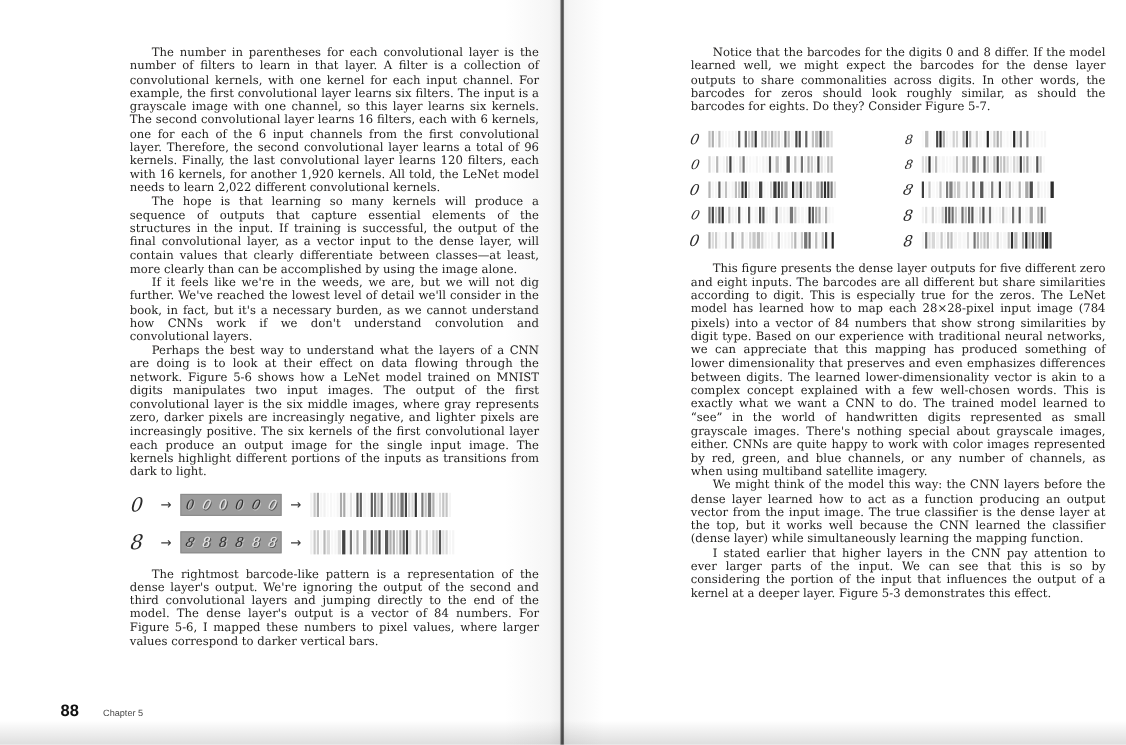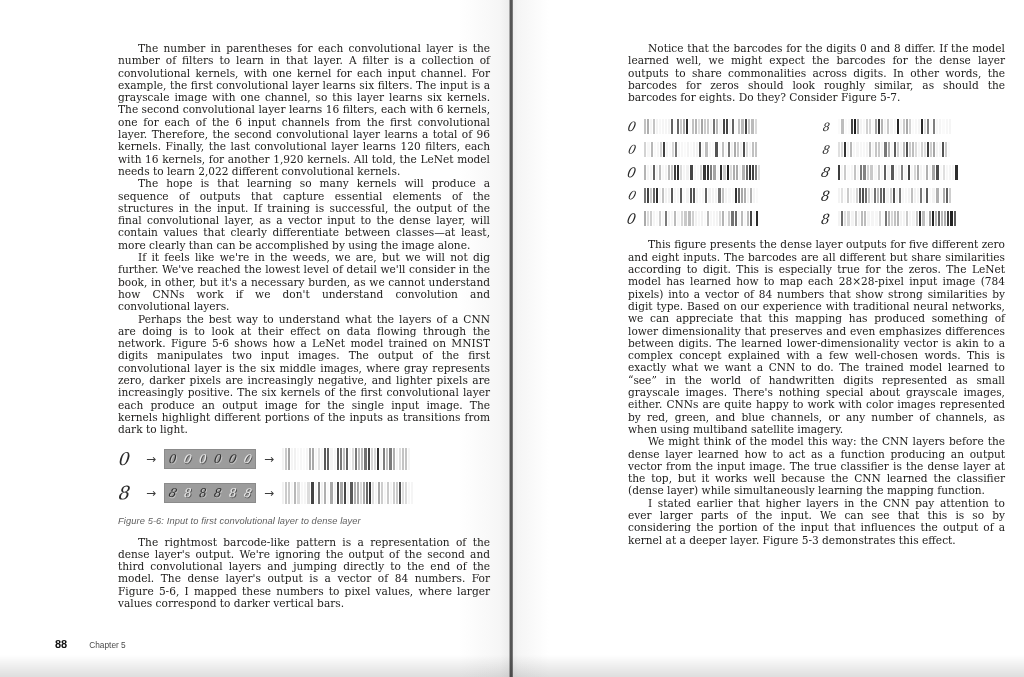--- a/index.html
+++ b/index.html
@@ -48,35 +48,35 @@
   .fig57{display:flex;gap:22px;margin:16px 0 4px 0;}
   .fig57 .fcol{width:172px;}
   .f7row{display:flex;align-items:center;height:15px;margin-bottom:8px;}
   .f7digit{width:16px;font-family:"DejaVu Serif",serif;font-style:italic;
     font-size:12.5px;color:#2a2a2a;}
   .f7bar{height:15px;}
   
   .footer{position:absolute;top:638px;display:flex;align-items:baseline;
     font-family:"Liberation Sans",sans-serif;color:#3a3a3a;}
   .footer-left{left:55px;}
-  .pagenum{font-weight:bold;font-size:11px;color:#111;}
+  .pagenum{font-weight:bold;font-size:15px;color:#111;}
   .foot-label{font-size:8.3px;color:#4a4a4a;}
   .footer-left .foot-label{margin-left:22px;}
 </style>
 </head>
 <body>
 
 <div class="spread">
 
   <div class="page page-left">
     <div class="col col-left">
       <div>
           <p class="bp">The number in parentheses for each convolutional layer is the number of filters to learn in that layer. A filter is a collection of convolutional kernels, with one kernel for each input channel. For example, the first convolutional layer learns six filters. The input is a grayscale image with one channel, so this layer learns six kernels. The second convolutional layer learns 16 filters, each with 6 kernels, one for each of the 6 input channels from the first convolutional layer. Therefore, the second convolutional layer learns a total of 96 kernels. Finally, the last convolutional layer learns 120 filters, each with 16 kernels, for another 1,920 kernels. All told, the LeNet model needs to learn 2,022 different convolutional kernels.</p>
           <p class="bp">The hope is that learning so many kernels will produce a sequence of outputs that capture essential elements of the structures in the input. If training is successful, the output of the final convolutional layer, as a vector input to the dense layer, will contain values that clearly differentiate between classes—at least, more clearly than can be accomplished by using the image alone.</p>
-          <p class="bp">If it feels like we're in the weeds, we are, but we will not dig further. We've reached the lowest level of detail we'll consider in the book, in other, but it's a necessary burden, as we cannot understand how CNNs work if we don't understand convolution and convolutional layers.</p>
+          <p class="bp">If it feels like we're in the weeds, we are, but we will not dig further. We've reached the lowest level of detail we'll consider in the book, in fact, but it's a necessary burden, as we cannot understand how CNNs work if we don't understand convolution and convolutional layers.</p>
           <p class="bp">Perhaps the best way to understand what the layers of a CNN are doing is to look at their effect on data flowing through the network. Figure 5-6 shows how a LeNet model trained on MNIST digits manipulates two input images. The output of the first convolutional layer is the six middle images, where gray represents zero, darker pixels are increasingly negative, and lighter pixels are increasingly positive. The six kernels of the first convolutional layer each produce an output image for the single input image. The kernels highlight different portions of the inputs as transitions from dark to light.</p>
         </div>
 
       <div class="fig56" id="fig56">
           <div class="fig-row">
             <span class="in-digit" style="transform: skewX(-10deg) rotate(-5.8deg) scale(1.09);">0</span>
             <span class="arr">→</span>
             <div class="fmap">
               <span style="color: rgb(46, 46, 46); text-shadow: rgb(196, 196, 196) 1px 1px 0px; transform: skewX(-8deg) rotate(-2.7deg);">0</span>
               <span style="color: rgb(233, 233, 233); text-shadow: rgb(85, 85, 85) 1px 1px 0px; transform: skewX(-8deg) rotate(6.6deg);">0</span>
@@ -183,21 +183,20 @@
               <i style="width: 2px; margin-right: 1px; background: rgba(10, 10, 10, 0.21);"></i>
               <i style="width: 2px; margin-right: 1px; background: rgba(10, 10, 10, 0.69);"></i>
               <i style="width: 2px; margin-right: 1px; background: rgba(10, 10, 10, 0.13);"></i>
               <i style="width: 2px; margin-right: 1px; background: rgba(10, 10, 10, 0.14);"></i>
               <i style="width: 2px; margin-right: 1px; background: rgba(10, 10, 10, 0.03);"></i>
               <i style="width: 2px; margin-right: 1px; background: rgba(10, 10, 10, 0.04);"></i>
             </div>
           </div>
         </div>
 
-      <div class="caption">Figure 5-6: Input to first convolutional layer to dense layer</div>
 
       <div>
           <p class="bp">The rightmost barcode-like pattern is a representation of the dense layer's output. We're ignoring the output of the second and third convolutional layers and jumping directly to the end of the model. The dense layer's output is a vector of 84 numbers. For Figure 5-6, I mapped these numbers to pixel values, where larger values correspond to darker vertical bars.</p>
         </div>
     </div>
 
     <div class="footer footer-left">
       <span class="pagenum">88</span>
       <span class="foot-label">Chapter 5</span>
     </div>

